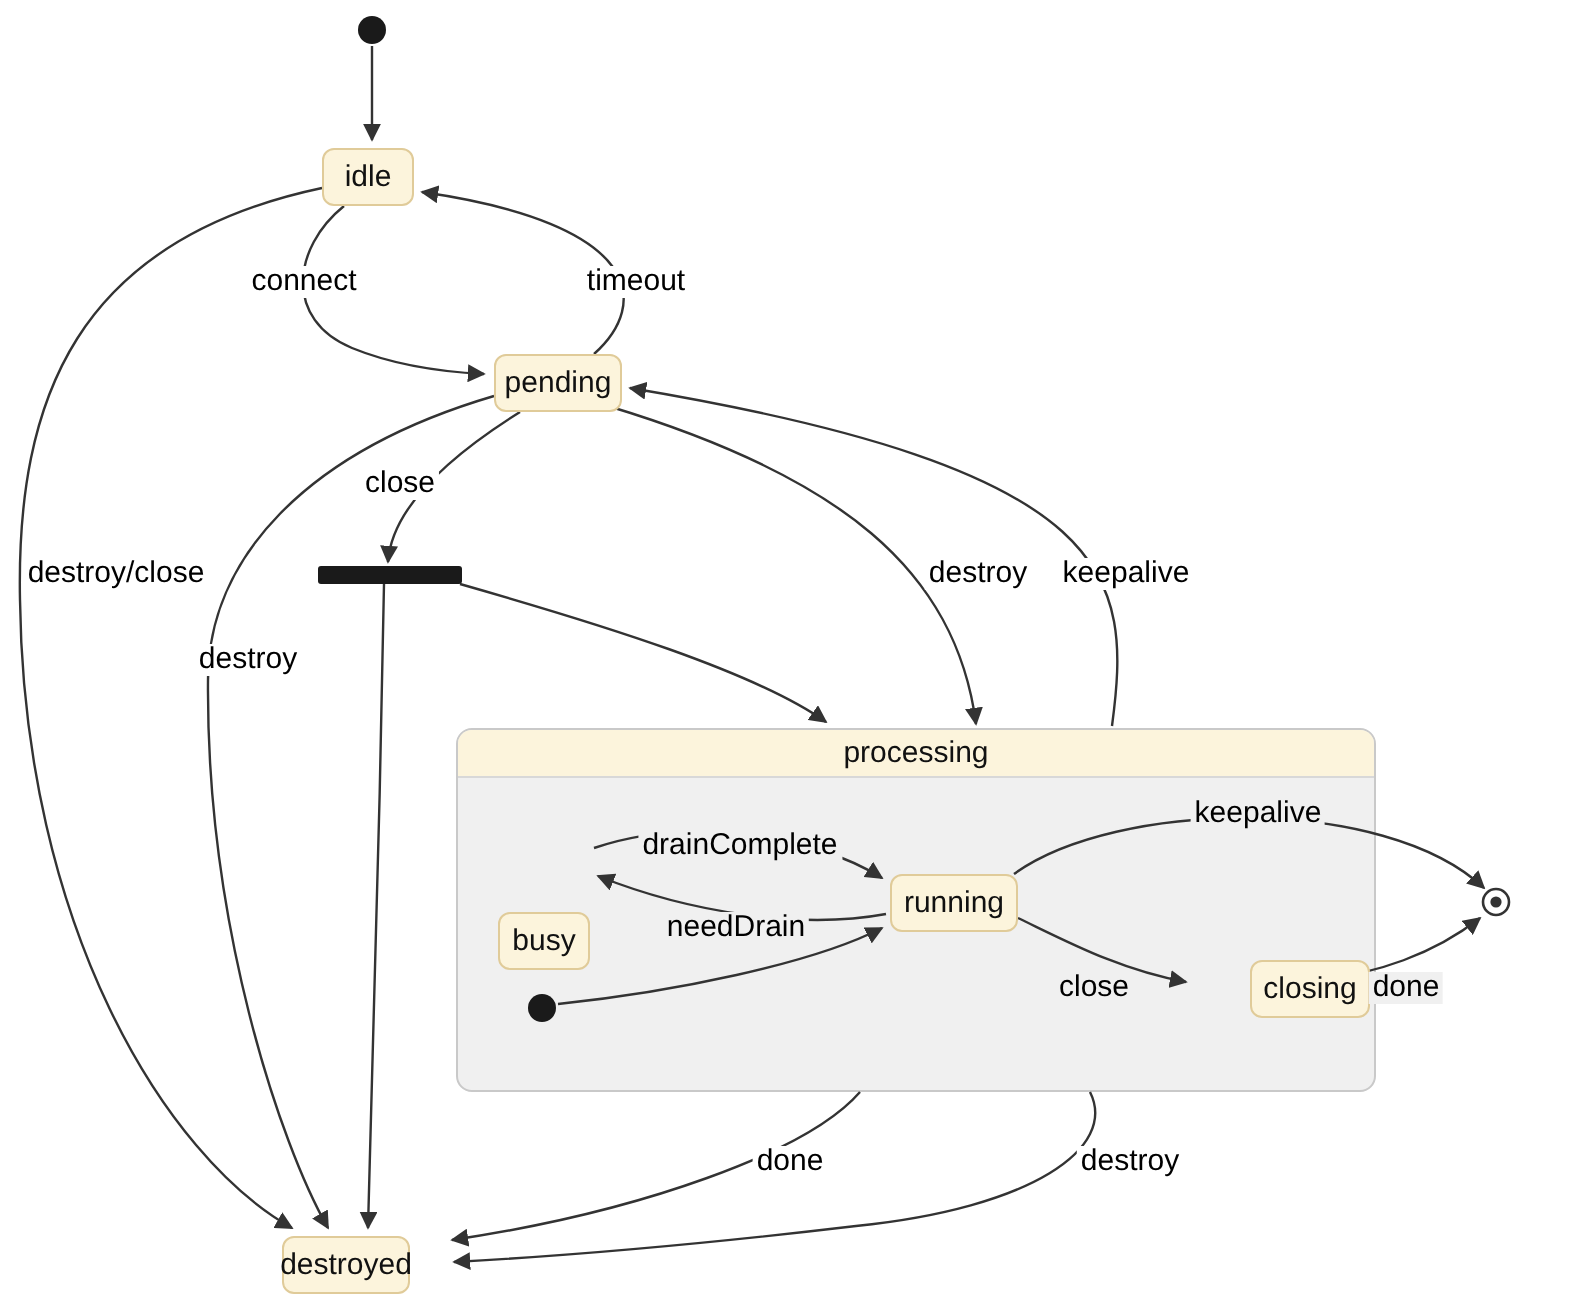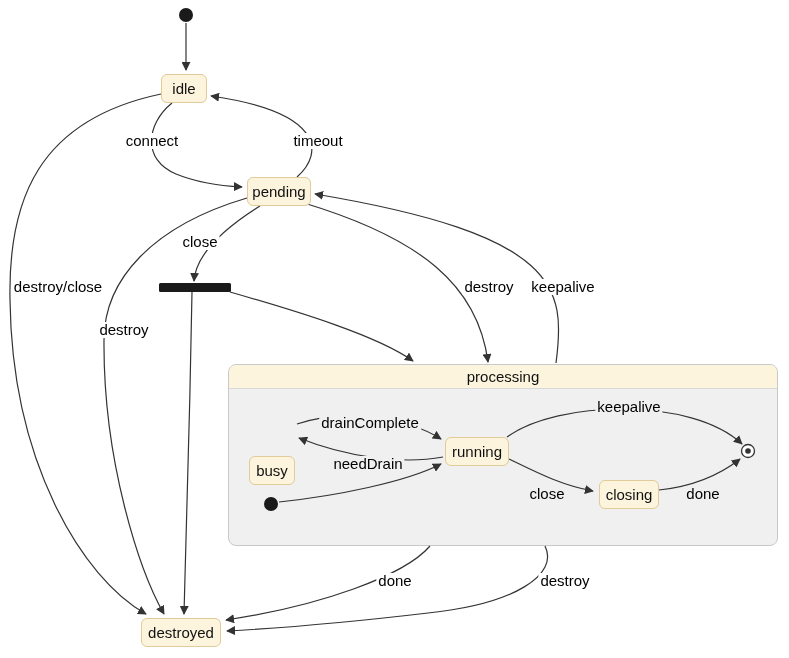--- a/index.html
+++ b/index.html
@@ -1,20 +1,20 @@
 <!DOCTYPE html>
 <html><head>
 <meta charset="utf-8">
 <style>
   * { margin:0; padding:0; box-sizing:border-box; }
   html,body { background:#ffffff; font-family:"Liberation Sans", sans-serif; }
   .canvas { position:relative; width:789px; height:658px; background:#ffffff; overflow:hidden; }
 
   .composite {
-    position:absolute; left:228px; top:364px; width:550px; height:182px;
+    position:absolute; left:228px; top:364px; width:460px; height:182px;
     background:#f0f0f0; border:1px solid #c9c9c9; border-radius:8px;
   }
   .composite-header {
     height:24px; background:#fcf4dc; border-bottom:1px solid #d8d8d8;
     border-radius:7px 7px 0 0;
     display:flex; align-items:center; justify-content:center;
     font-size:15px; color:#111;
   }
 
   svg.edges { position:absolute; left:0; top:0; width:789px; height:658px; }
@@ -73,22 +73,22 @@
     <rect x="159" y="283" width="72" height="9" rx="1.5" fill="#1a1a1a"></rect>
     <circle cx="271" cy="504" r="7" fill="#1a1a1a"></circle>
     <circle cx="748" cy="451" r="6.5" fill="#ffffff" stroke="#333333" stroke-width="1.3"></circle>
     <circle cx="748" cy="451" r="2.8" fill="#333333"></circle>
   </svg>
 
   <div class="state" style="left:161px; top:74px; width:46px; height:29px;">idle</div>
   <div class="state" style="left:247px; top:177px; width:64px; height:29px;">pending</div>
   <div class="state" style="left:249px; top:417px; width:46px; height:29px;margin-top:39px;">busy</div>
   <div class="state" style="left:445px; top:437px; width:64px; height:29px;">running</div>
-  <div class="state" style="left:599px; top:480px; width:60px; height:29px;">closing</div>
-  <div class="state" style="left:141px; top:618px; width:80px; height:29px;text-align:right;">destroyed</div>
+  <div class="state" style="left:625px; top:480px; width:60px; height:29px;">closing</div>
+  <div class="state" style="left:141px; top:618px; width:64px; height:29px;text-align:right;">destroyed</div>
 
   <div class="elabel" style="left:152px; top:141px;">connect</div>
   <div class="elabel" style="left:318px; top:141px;">timeout</div>
   <div class="elabel" style="left:200px; top:242px;">close</div>
   <div class="elabel" style="left:489px; top:287px;">destroy</div>
   <div class="elabel" style="left:563px; top:287px;">keepalive</div>
   <div class="elabel" style="left:58px; top:287px;">destroy/close</div>
   <div class="elabel" style="left:124px; top:330px;">destroy</div>
   <div class="elabel" style="left:395px; top:581px;">done</div>
   <div class="elabel" style="left:565px; top:581px;">destroy</div>

